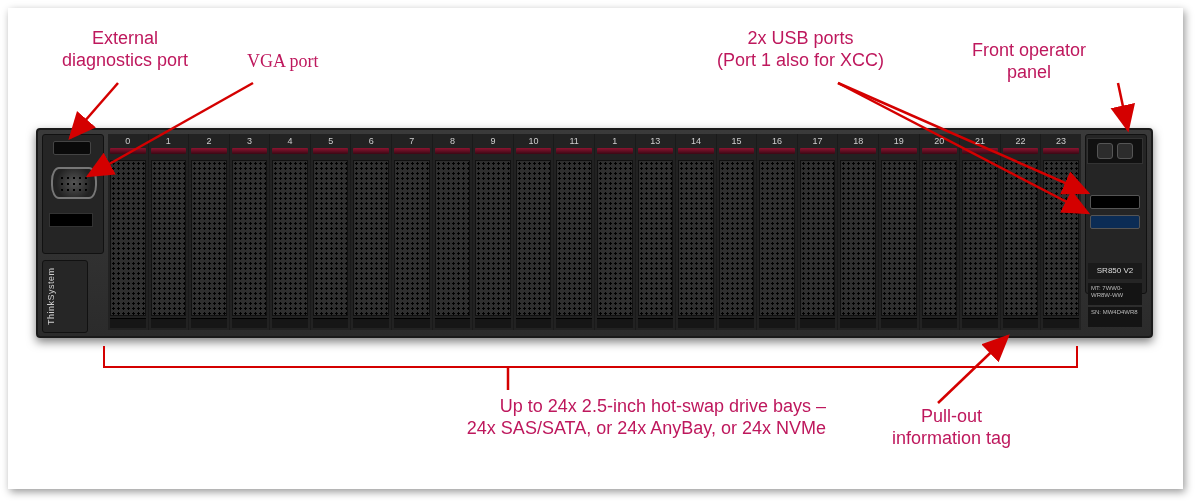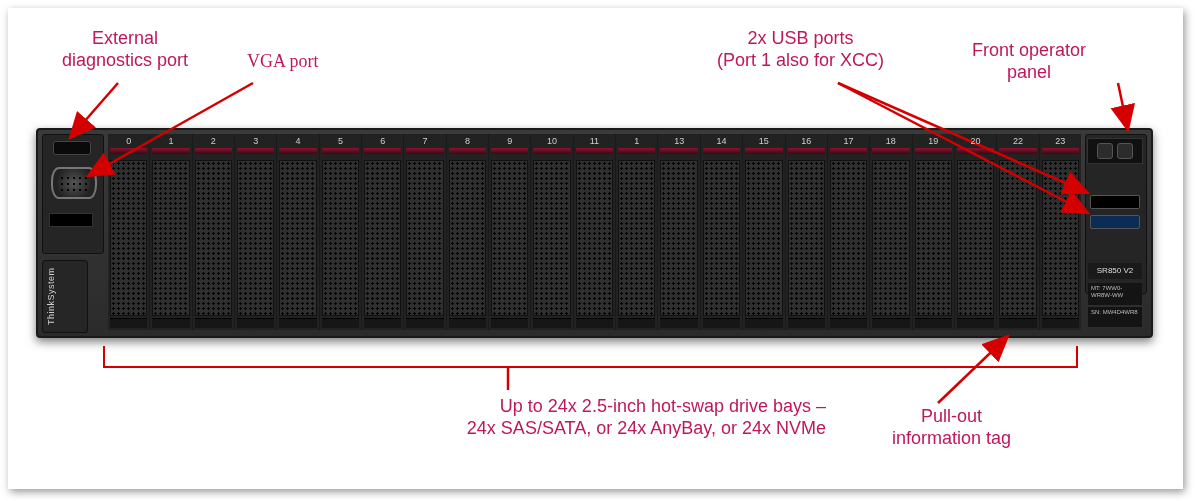--- a/index.html
+++ b/index.html
@@ -370,20 +370,26 @@
           <div class="foot"></div>
         </div>
         <div class="bay">
           <div class="bay-num">19</div>
           <div class="stripe"></div>
           <div class="mesh"></div>
           <div class="foot"></div>
         </div>
         <div class="bay">
           <div class="bay-num">20</div>
+          <div class="stripe"></div>
+          <div class="mesh"></div>
+          <div class="foot"></div>
+        </div>
+        <div class="bay">
+          <div class="bay-num">21</div>
           <div class="stripe"></div>
           <div class="mesh"></div>
           <div class="foot"></div>
         </div>
         <div class="bay">
           <div class="bay-num">22</div>
           <div class="stripe"></div>
           <div class="mesh"></div>
           <div class="foot"></div>
         </div>

